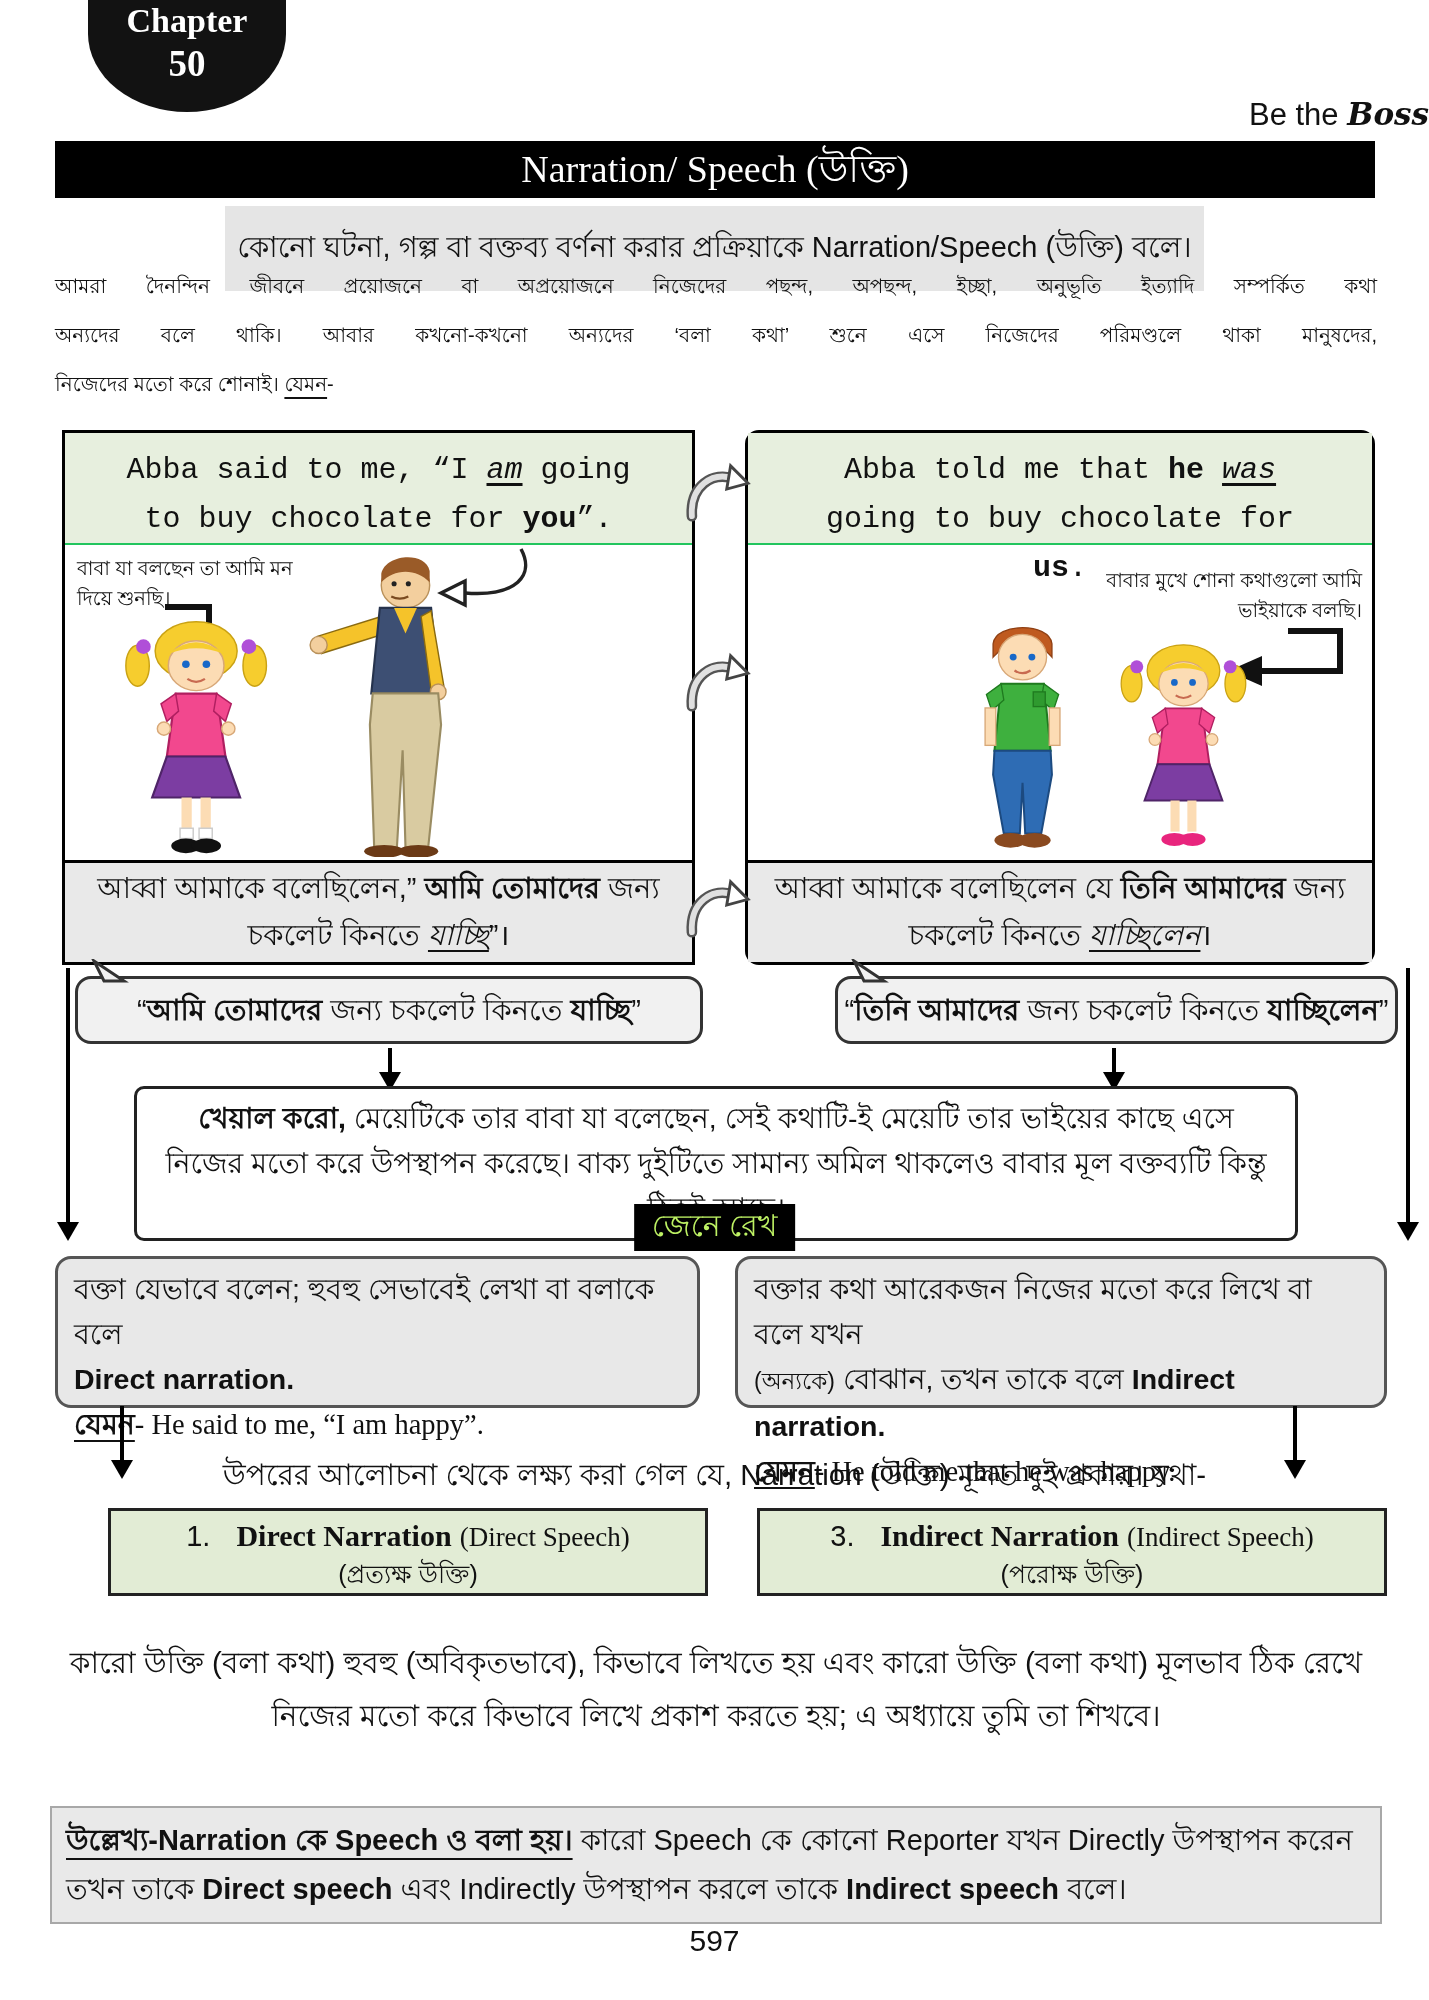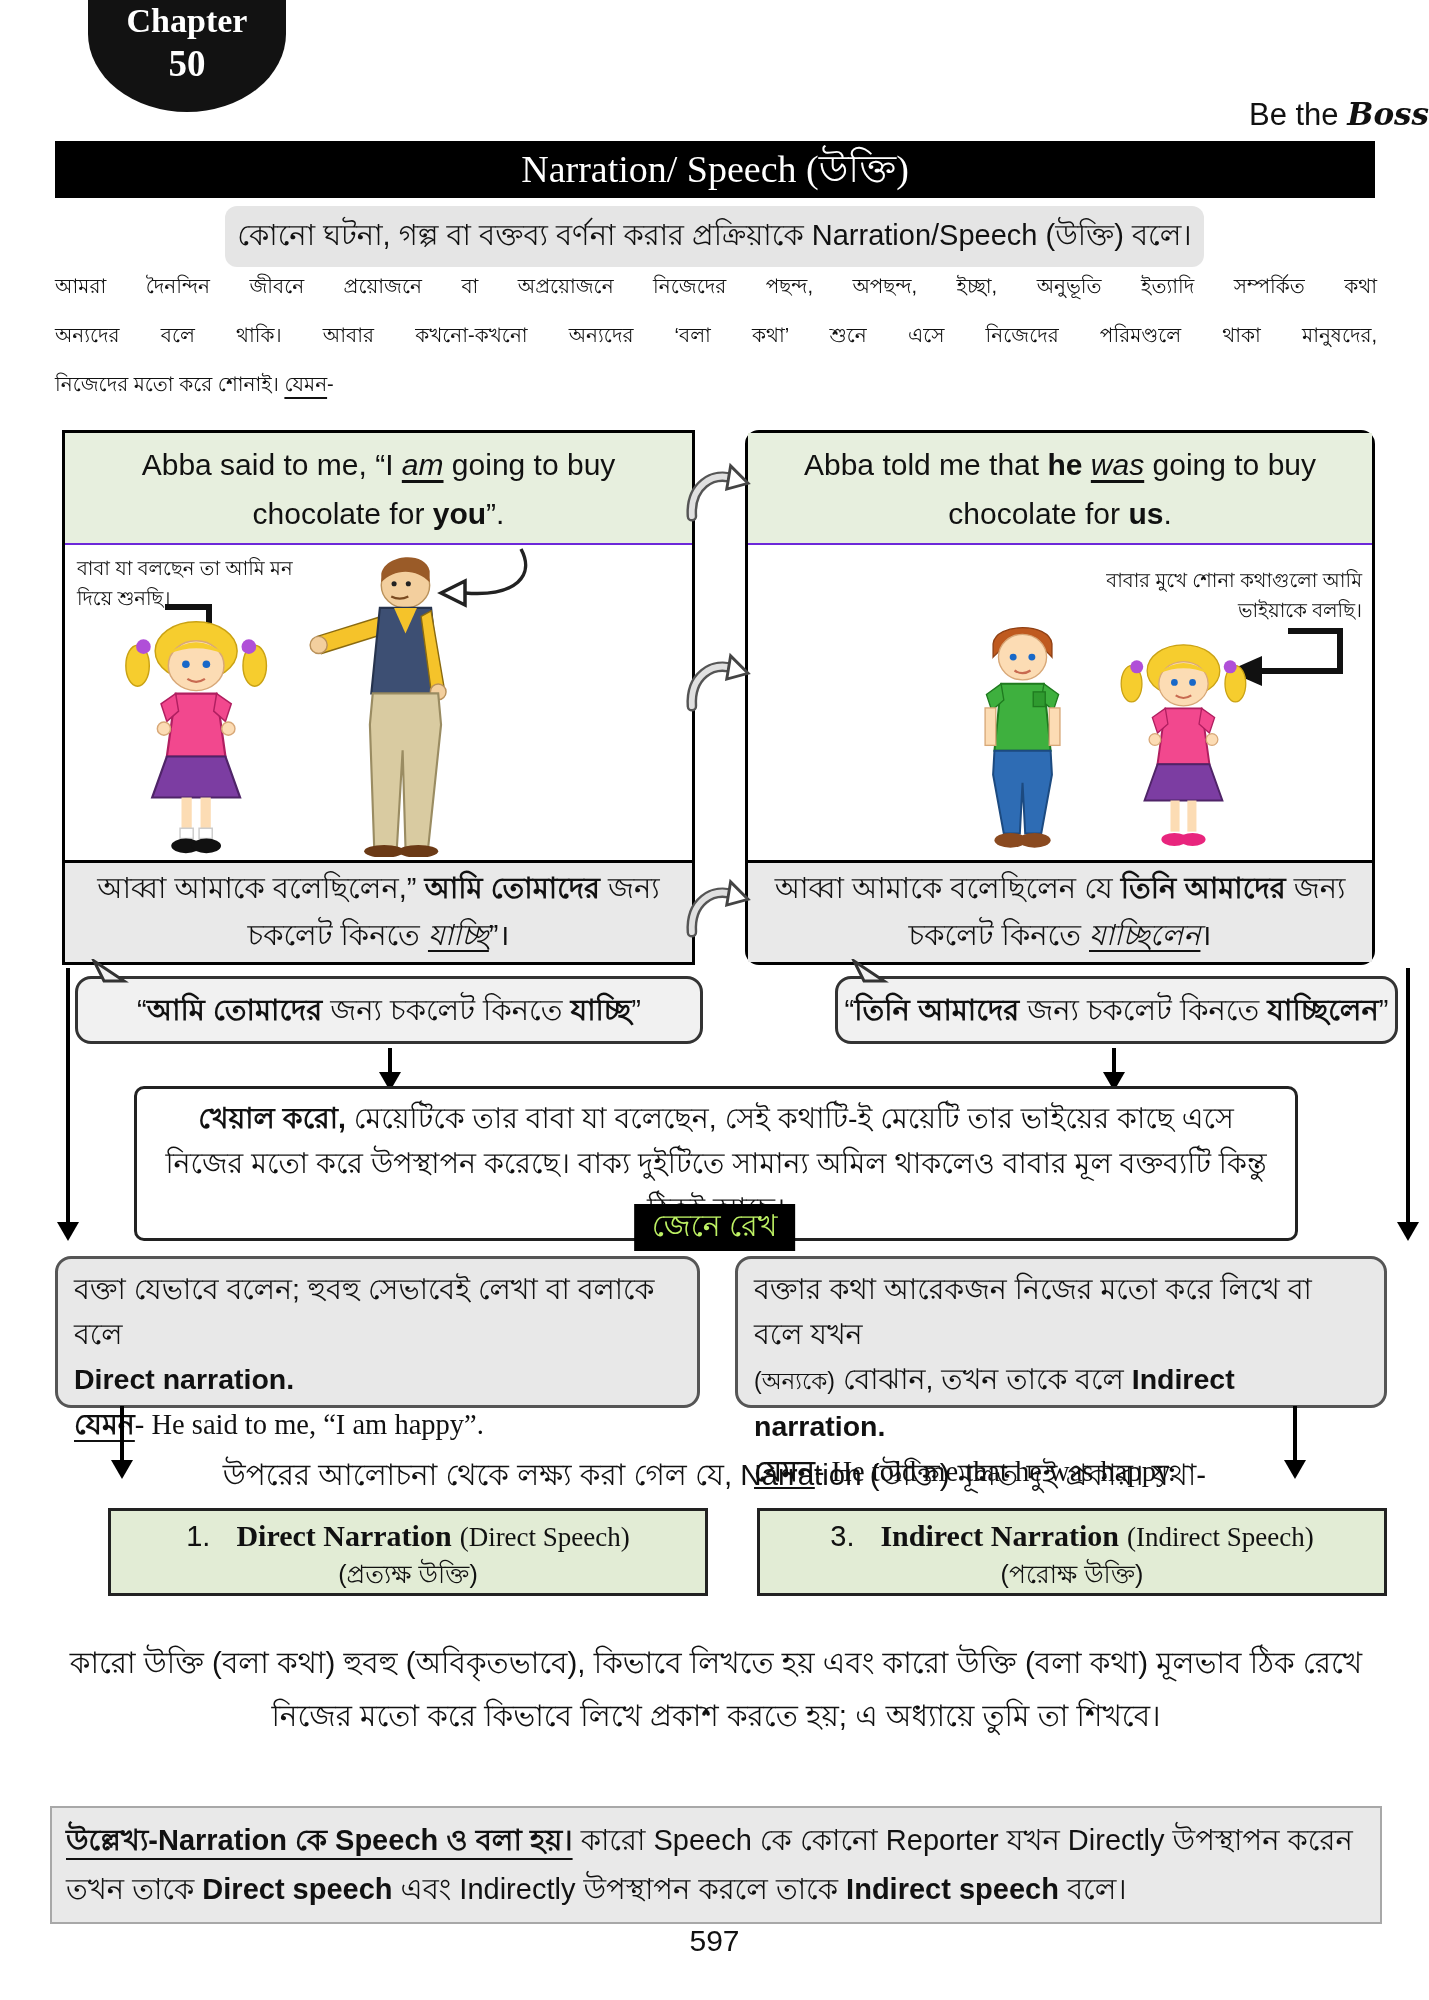--- a/index.html
+++ b/index.html
@@ -12,38 +12,38 @@
     font-family:"Liberation Serif",serif;font-weight:bold;}
   .ch-word{font-size:34px;margin-top:10px;}
   .ch-num{font-size:37px;margin-top:2px;text-align:center;}
 
   
   .be-boss{position:absolute;left:0;top:96px;width:100%;text-align:right;font-size:31px;}
   .boss{font-weight:bold;font-style:italic;font-family:"DejaVu Serif",serif;}
   .banner{position:absolute;left:55px;top:141px;width:1320px;height:57px;background:#000;color:#fff;
     text-align:center;font-family:"Liberation Serif",serif;font-size:38px;line-height:56px;}
   .definition{position:absolute;left:0;top:206px;width:100%;text-align:center;font-size:29px;}
-  .definition .hl{background:#e5e5e5;padding:6px 12px;display:inline-block;border-radius:12px;}
+  .definition .hl{background:#e5e5e5;padding:18px 12px;display:inline-block;}
 
   .intro{position:absolute;left:55px;top:262px;width:1322px;font-size:20px;line-height:49px;}
   .jline{text-align:justify;text-align-last:justify;}
   .u{text-decoration:underline;text-underline-offset:6px;}
   .b{font-weight:bold;}
   .iu{font-style:italic;text-decoration:underline;text-underline-offset:5px;}
   .bu{font-weight:bold;text-decoration:underline;text-underline-offset:6px;}
   .serif{font-family:"Liberation Serif",serif;}
 
   
   .panel{position:absolute;top:430px;height:535px;border:3px solid #000;background:#fff;
     box-sizing:border-box;display:flex;flex-direction:column;}
   .panel-left{left:62px;width:633px;}
   .panel-right{left:745px;width:630px;border-radius:14px;}
-  .panel-header{height:112px;background:#e7efde;border-bottom:2px solid #6d28d9;
-    font-family:Liberation Sans, sans-serif;font-size:30px;line-height:49px;text-align:center;
-    padding:7px 45px 0 45px;box-sizing:border-box;flex:none;}
+  .panel-header{height:112px;background:#e7efde;border-bottom:2px solid #22c55e;
+    font-family:Liberation Mono, monospace;font-size:30px;line-height:49px;text-align:center;
+    padding:13px 45px 0 45px;box-sizing:border-box;flex:none;}
   .panel-body{position:relative;flex:1;}
   .panel-caption{flex:none;height:102px;background:#e9e9e9;border-top:3px solid #000;
     box-sizing:border-box;font-size:29px;line-height:47px;text-align:center;padding-top:2px;}
   .thought{position:absolute;font-size:19.5px;line-height:30px;}
   .thought-left{left:12px;top:8px;width:245px;}
   .thought-right{right:10px;top:20px;width:290px;text-align:right;}
   .fig{position:absolute;}
 
   
   .bubble{position:absolute;top:976px;height:68px;background:#f1f1f1;border:3px solid #333;

